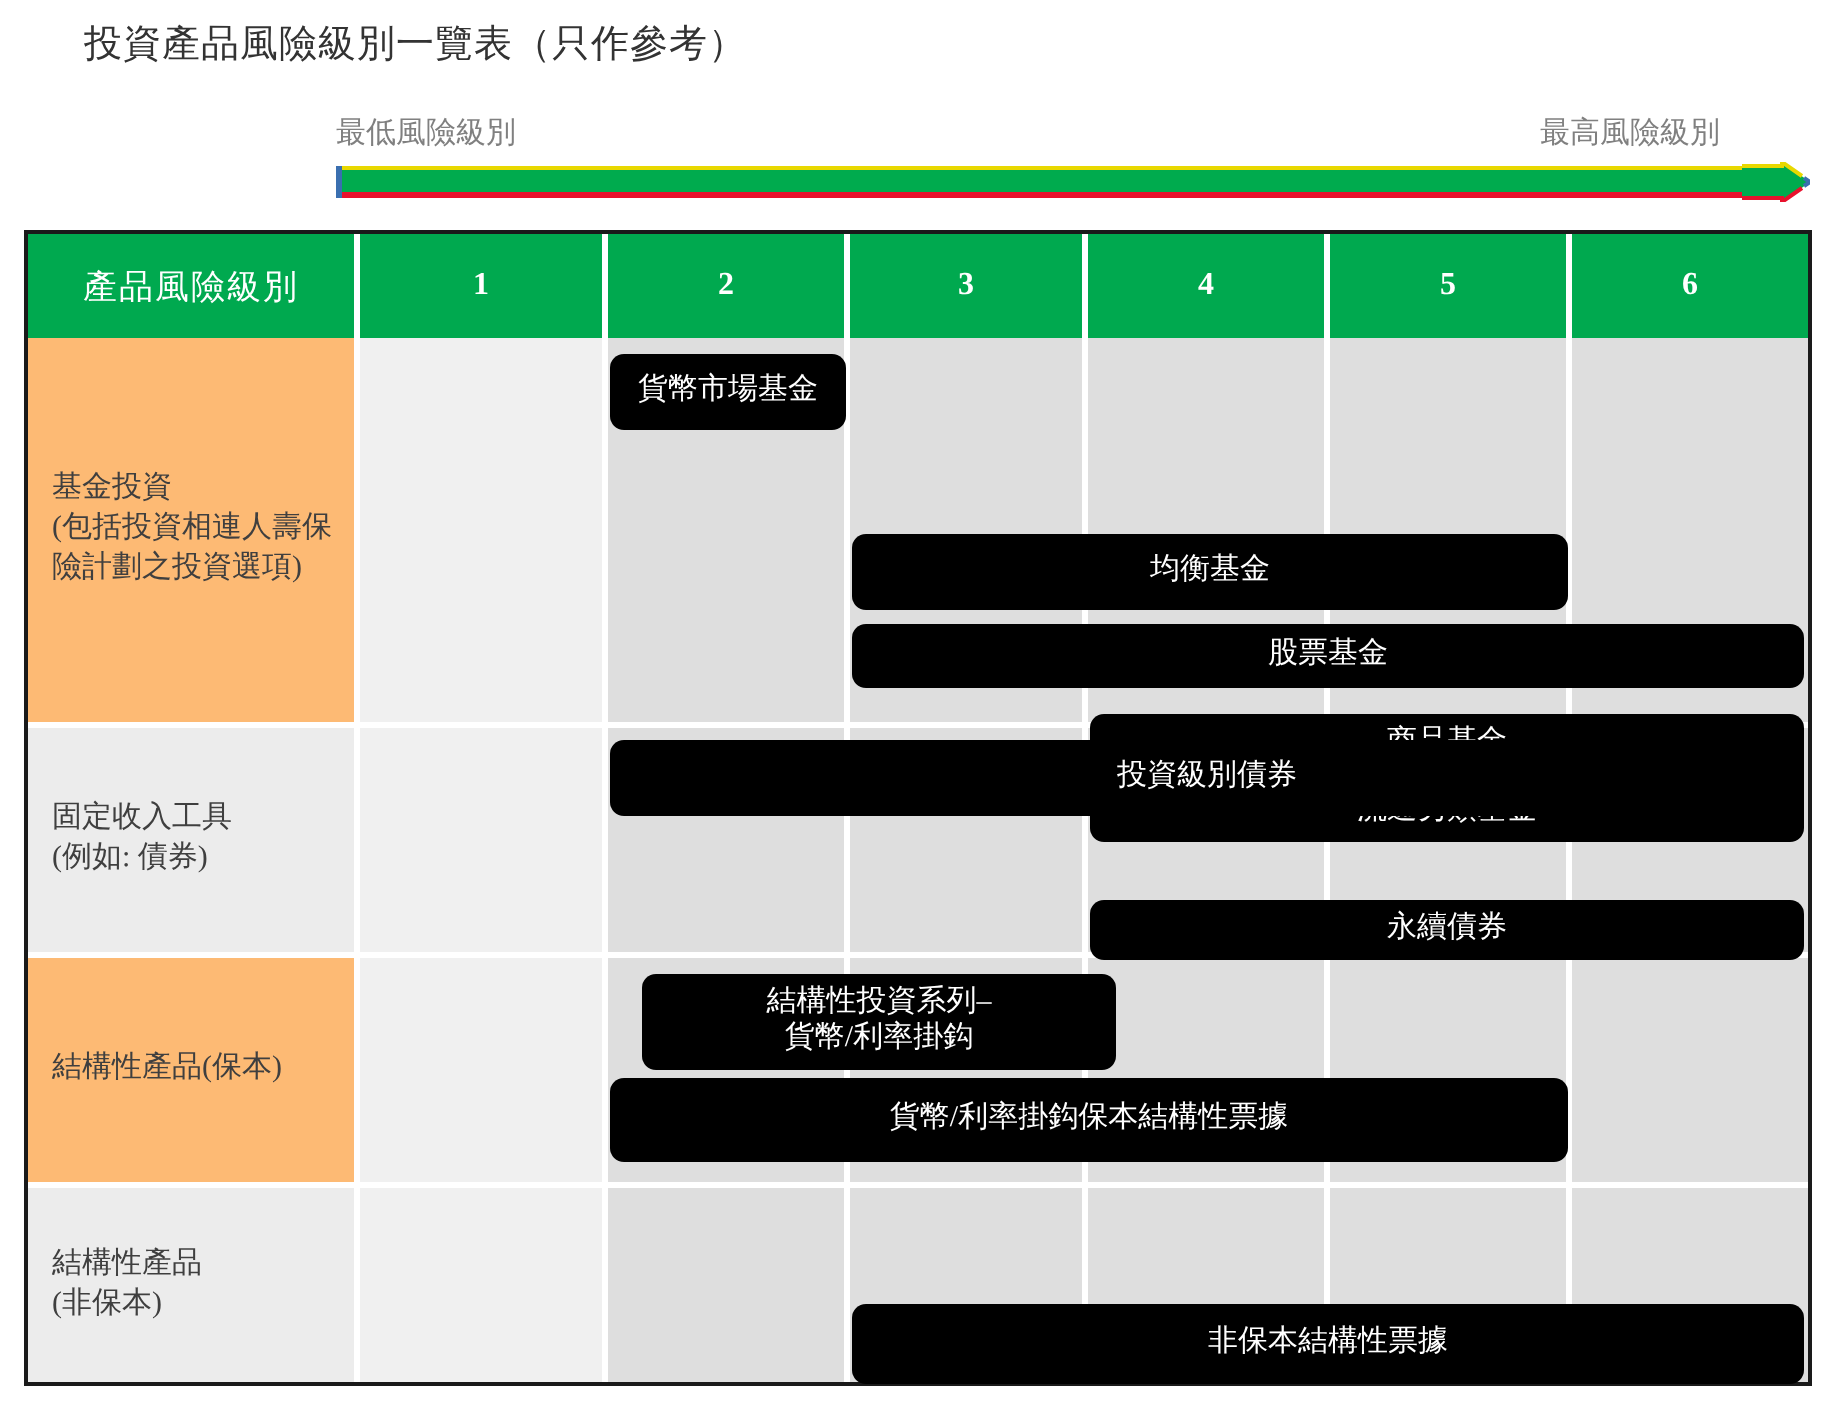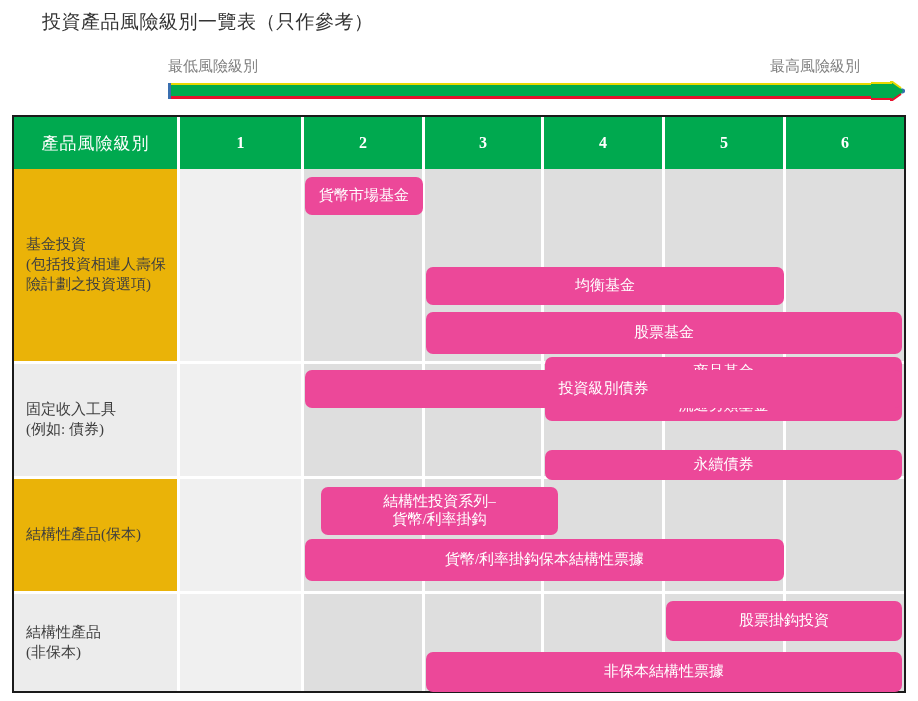--- a/index.html
+++ b/index.html
@@ -88,36 +88,36 @@
   .rowlabel{
     position:absolute;left:0;
     box-sizing:border-box;
     border-right:3px solid #ffffff;
     border-bottom:3px solid #ffffff;
     display:flex;align-items:center;
     padding-left:12px;padding-right:6px;
     font-size:15px;line-height:1.32;
     color:#3f3f3f;
   }
-  .rowlabel.dark{background:#eab308;}
+  .rowlabel.dark{background:#fdba74;}
   .rowlabel.lite{background:#ececec;}
   .rowlabel.last-row{border-bottom:none;}
 
   
   #cash-cell{
     position:absolute;
     display:flex;align-items:center;justify-content:center;
     font-size:16px;color:#3f3f3f;
     pointer-events:none;
   }
 
   
   .pill{
     position:absolute;
-    background:#ec4899;
+    background:#000000;
     border-radius:7px;
     color:#ffffff;
     display:flex;align-items:center;justify-content:center;
     text-align:center;
     font-size:15px;
     line-height:1.18;
     box-sizing:border-box;
     padding:0 6px;
     white-space:pre-line;
   }
@@ -177,23 +177,22 @@
       <div class="cellbg c-grey last-col" style="left: 772px; width: 118px; top: 362px; height: 115px;"></div>
       <div class="rowlabel lite last-row" style="top: 477px; height: 97px; width: 166px;">結構性產品<br>(非保本)</div>
       <div class="cellbg c-light last-row" style="left: 166px; width: 124px; top: 477px; height: 97px;"></div>
       <div class="cellbg c-grey last-row" style="left: 290px; width: 121px; top: 477px; height: 97px;"></div>
       <div class="cellbg c-grey last-row" style="left: 411px; width: 119px; top: 477px; height: 97px;"></div>
       <div class="cellbg c-grey last-row" style="left: 530px; width: 121px; top: 477px; height: 97px;"></div>
       <div class="cellbg c-grey last-row" style="left: 651px; width: 121px; top: 477px; height: 97px;"></div>
       <div class="cellbg c-grey last-col last-row" style="left: 772px; width: 118px; top: 477px; height: 97px;"></div>
       <div class="pill" style="left: 291px; width: 118px; top: 60px; height: 38px;">貨幣市場基金</div>
       <div class="pill" style="left: 412px; width: 358px; top: 150px; height: 38px;">均衡基金</div>
-      <div class="pill" style="left: 412px; width: 476px; top: 195px; height: 42px;">股票基金</div>
+      <div class="pill" style="left: 412px; width: 476px; top: 195px; height: 32px;">股票基金</div>
       <div class="pill" style="left: 531px; width: 357px; top: 240px; height: 30px;">商品基金</div>
       <div class="pill" style="left: 531px; width: 357px; top: 274px; height: 30px;">流通另類基金</div>
       <div class="pill" style="left: 291px; width: 597px; top: 253px; height: 38px;">投資級別債券</div>
       <div class="pill" style="left: 531px; width: 357px; top: 333px; height: 30px;">永續債券</div>
       <div class="pill" style="left: 291px; width: 237px; top: 370px; height: 48px; margin-left: 16px;">結構性投資系列–<br>貨幣/利率掛鈎</div>
       <div class="pill" style="left: 291px; width: 479px; top: 408px; height: 42px; margin-top: 14px;">貨幣/利率掛鈎保本結構性票據</div>
-      <div class="pill" style="left: 652px; width: 236px; top: 484px; height: 40px;">股票掛鈎投資</div>
       <div class="pill" style="left: 412px; width: 476px; top: 535px; height: 40px;">非保本結構性票據</div>
     </div>
 </div>
 
 </body></html>

